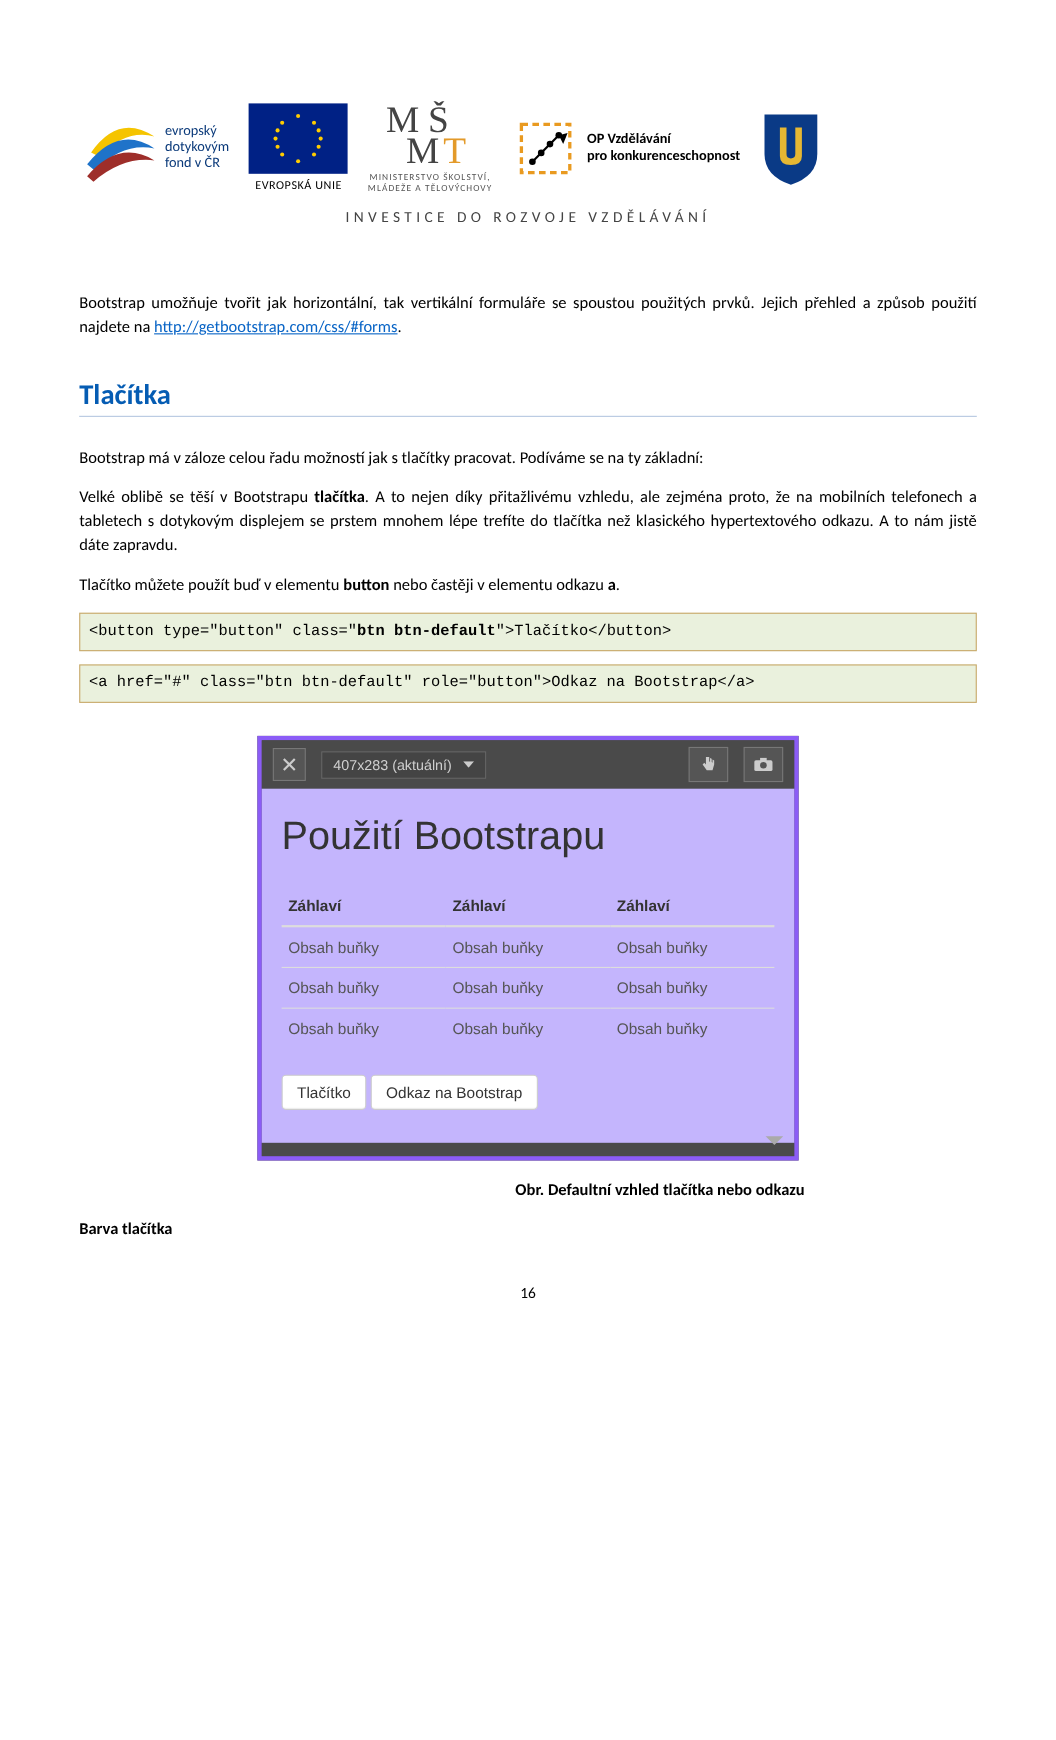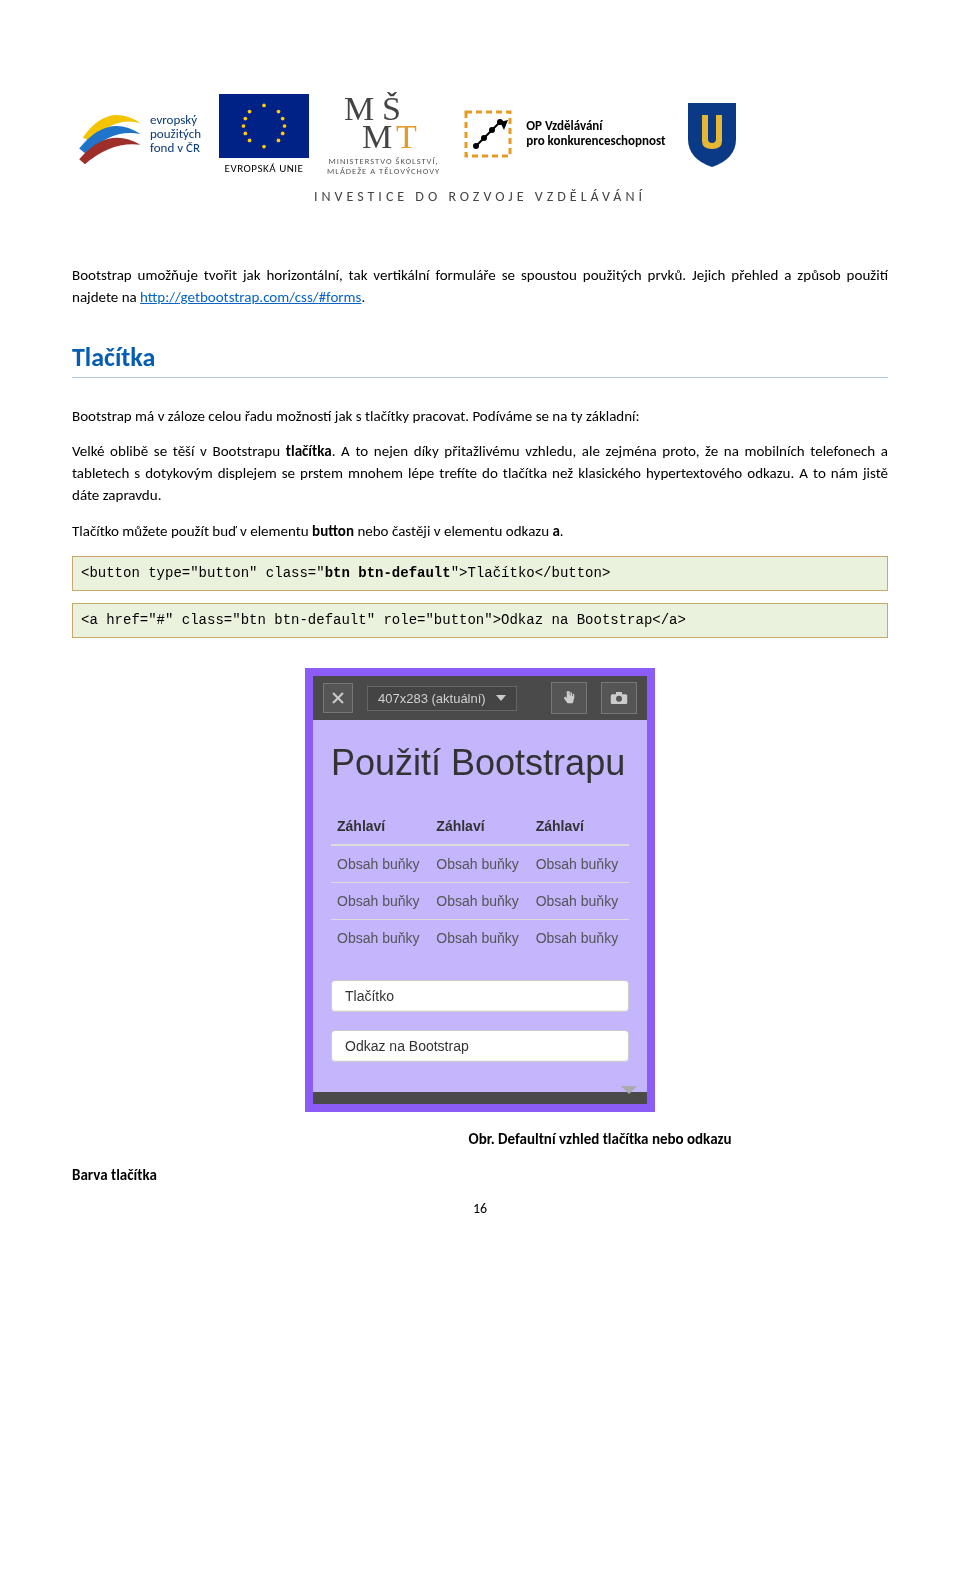--- a/index.html
+++ b/index.html
@@ -35,67 +35,67 @@
 
   .code-box {
     font-family: "Courier New", monospace; font-size: 14px;
     background: #eaf1dd; border: 1px solid #c9a96a;
     padding: 6px 8px; margin-bottom: 12px; line-height: 1.5;
   }
   .code-box .kw { font-weight: bold; }
 
   
   .shot-wrap { display: flex; justify-content: center; margin: 30px 0 18px 0; }
-  .mobile-shot { width: 350px; border: 8px solid #8b5cf6; background: #4a4a4a; }
+  .mobile-shot { width: 492px; border: 4px solid #8b5cf6; background: #4a4a4a; }
   .mobile-topbar {
     height: 44px; background: #4a4a4a; display: flex; align-items: center;
     color: #cfcfcf; font-family: Arial, sans-serif; font-size: 13px; gap: 14px;
     padding: 0 10px;
   }
   .mobile-topbar .close { width: 30px; height: 30px; border: 1px solid #777; background: #555; display: flex; align-items: center; justify-content: center; font-size: 14px; }
   .mobile-topbar .res { padding: 4px 10px; border: 1px solid #666; background: #444; display: flex; align-items: center; gap: 10px; }
   .mobile-topbar .spacer { flex: 1; }
   .mobile-topbar .icon-btn { width: 36px; height: 32px; border: 1px solid #777; background: #555; display: flex; align-items: center; justify-content: center; }
 
   .mobile-content { background: #c4b5fd; padding: 22px 18px 30px 18px; font-family: "Helvetica Neue", Arial, sans-serif; color: #333; }
   .mobile-content h1 { font-size: 36px; font-weight: 500; color: #333; margin-bottom: 24px; }
   .mobile-table { width: 100%; border-collapse: collapse; font-size: 14px; margin-bottom: 24px; }
   .mobile-table th { font-weight: bold; text-align: left; padding: 10px 6px; border-bottom: 2px solid #ddd; }
   .mobile-table td { padding: 10px 6px; border-top: 1px solid #ddd; color: #555; }
-  .mobile-btns { display: flex; gap: 18px; flex-direction: column; }
+  .mobile-btns { display: flex; gap: 4px; }
   .mobile-btns .btn {
     border: 1px solid #ccc; background: #fff; color: #333; padding: 7px 13px; font-size: 14px;
     border-radius: 4px; box-shadow: inset 0 -1px 0 rgba(0,0,0,0.05);
   }
   .mobile-bottombar { height: 12px; background: #4a4a4a; position: relative; }
   .mobile-bottombar::after {
     content: ""; position: absolute; right: 10px; top: -6px;
     border-left: 8px solid transparent; border-right: 8px solid transparent; border-top: 8px solid #aaa;
   }
 
   .caption { text-align: center; font-size: 15px; margin-top: 6px; margin-left: 240px; font-weight: bold; }
   .subheading { font-weight: bold; font-size: 15px; margin-top: 18px; }
 
-  .pagenum { text-align: center; font-size: 14px; margin-top: 16px; color: #000; }
+  .pagenum { text-align: center; font-size: 14px; margin-top: 40px; color: #000; }
 </style>
 </head>
 <body>
 
 <div class="page">
 
   <div class="logo-strip">
     <div class="esf-logo">
       <svg class="esf-swoosh" viewBox="0 0 100 100">
         <path d="M15 55 Q 50 5 95 35 Q 60 25 25 60 Z" fill="#f5c400"></path>
         <path d="M10 70 Q 50 20 95 50 Q 55 42 20 78 Z" fill="#1f73c9"></path>
         <path d="M10 85 Q 50 38 95 65 Q 55 60 18 92 Z" fill="#9e2e2a"></path>
       </svg>
       <div class="esf-text">
         <div>evropský</div>
-        <div>použitých</div>
+        <div>dotykovým</div>
         <div>fond v ČR</div>
       </div>
     </div>
 
     <div>
       <div class="eu-flag">
         <svg viewBox="0 0 60 60">
           <g fill="#fc0">
             <circle cx="30" cy="8" r="2"></circle>
               <circle cx="30" cy="52" r="2"></circle>

